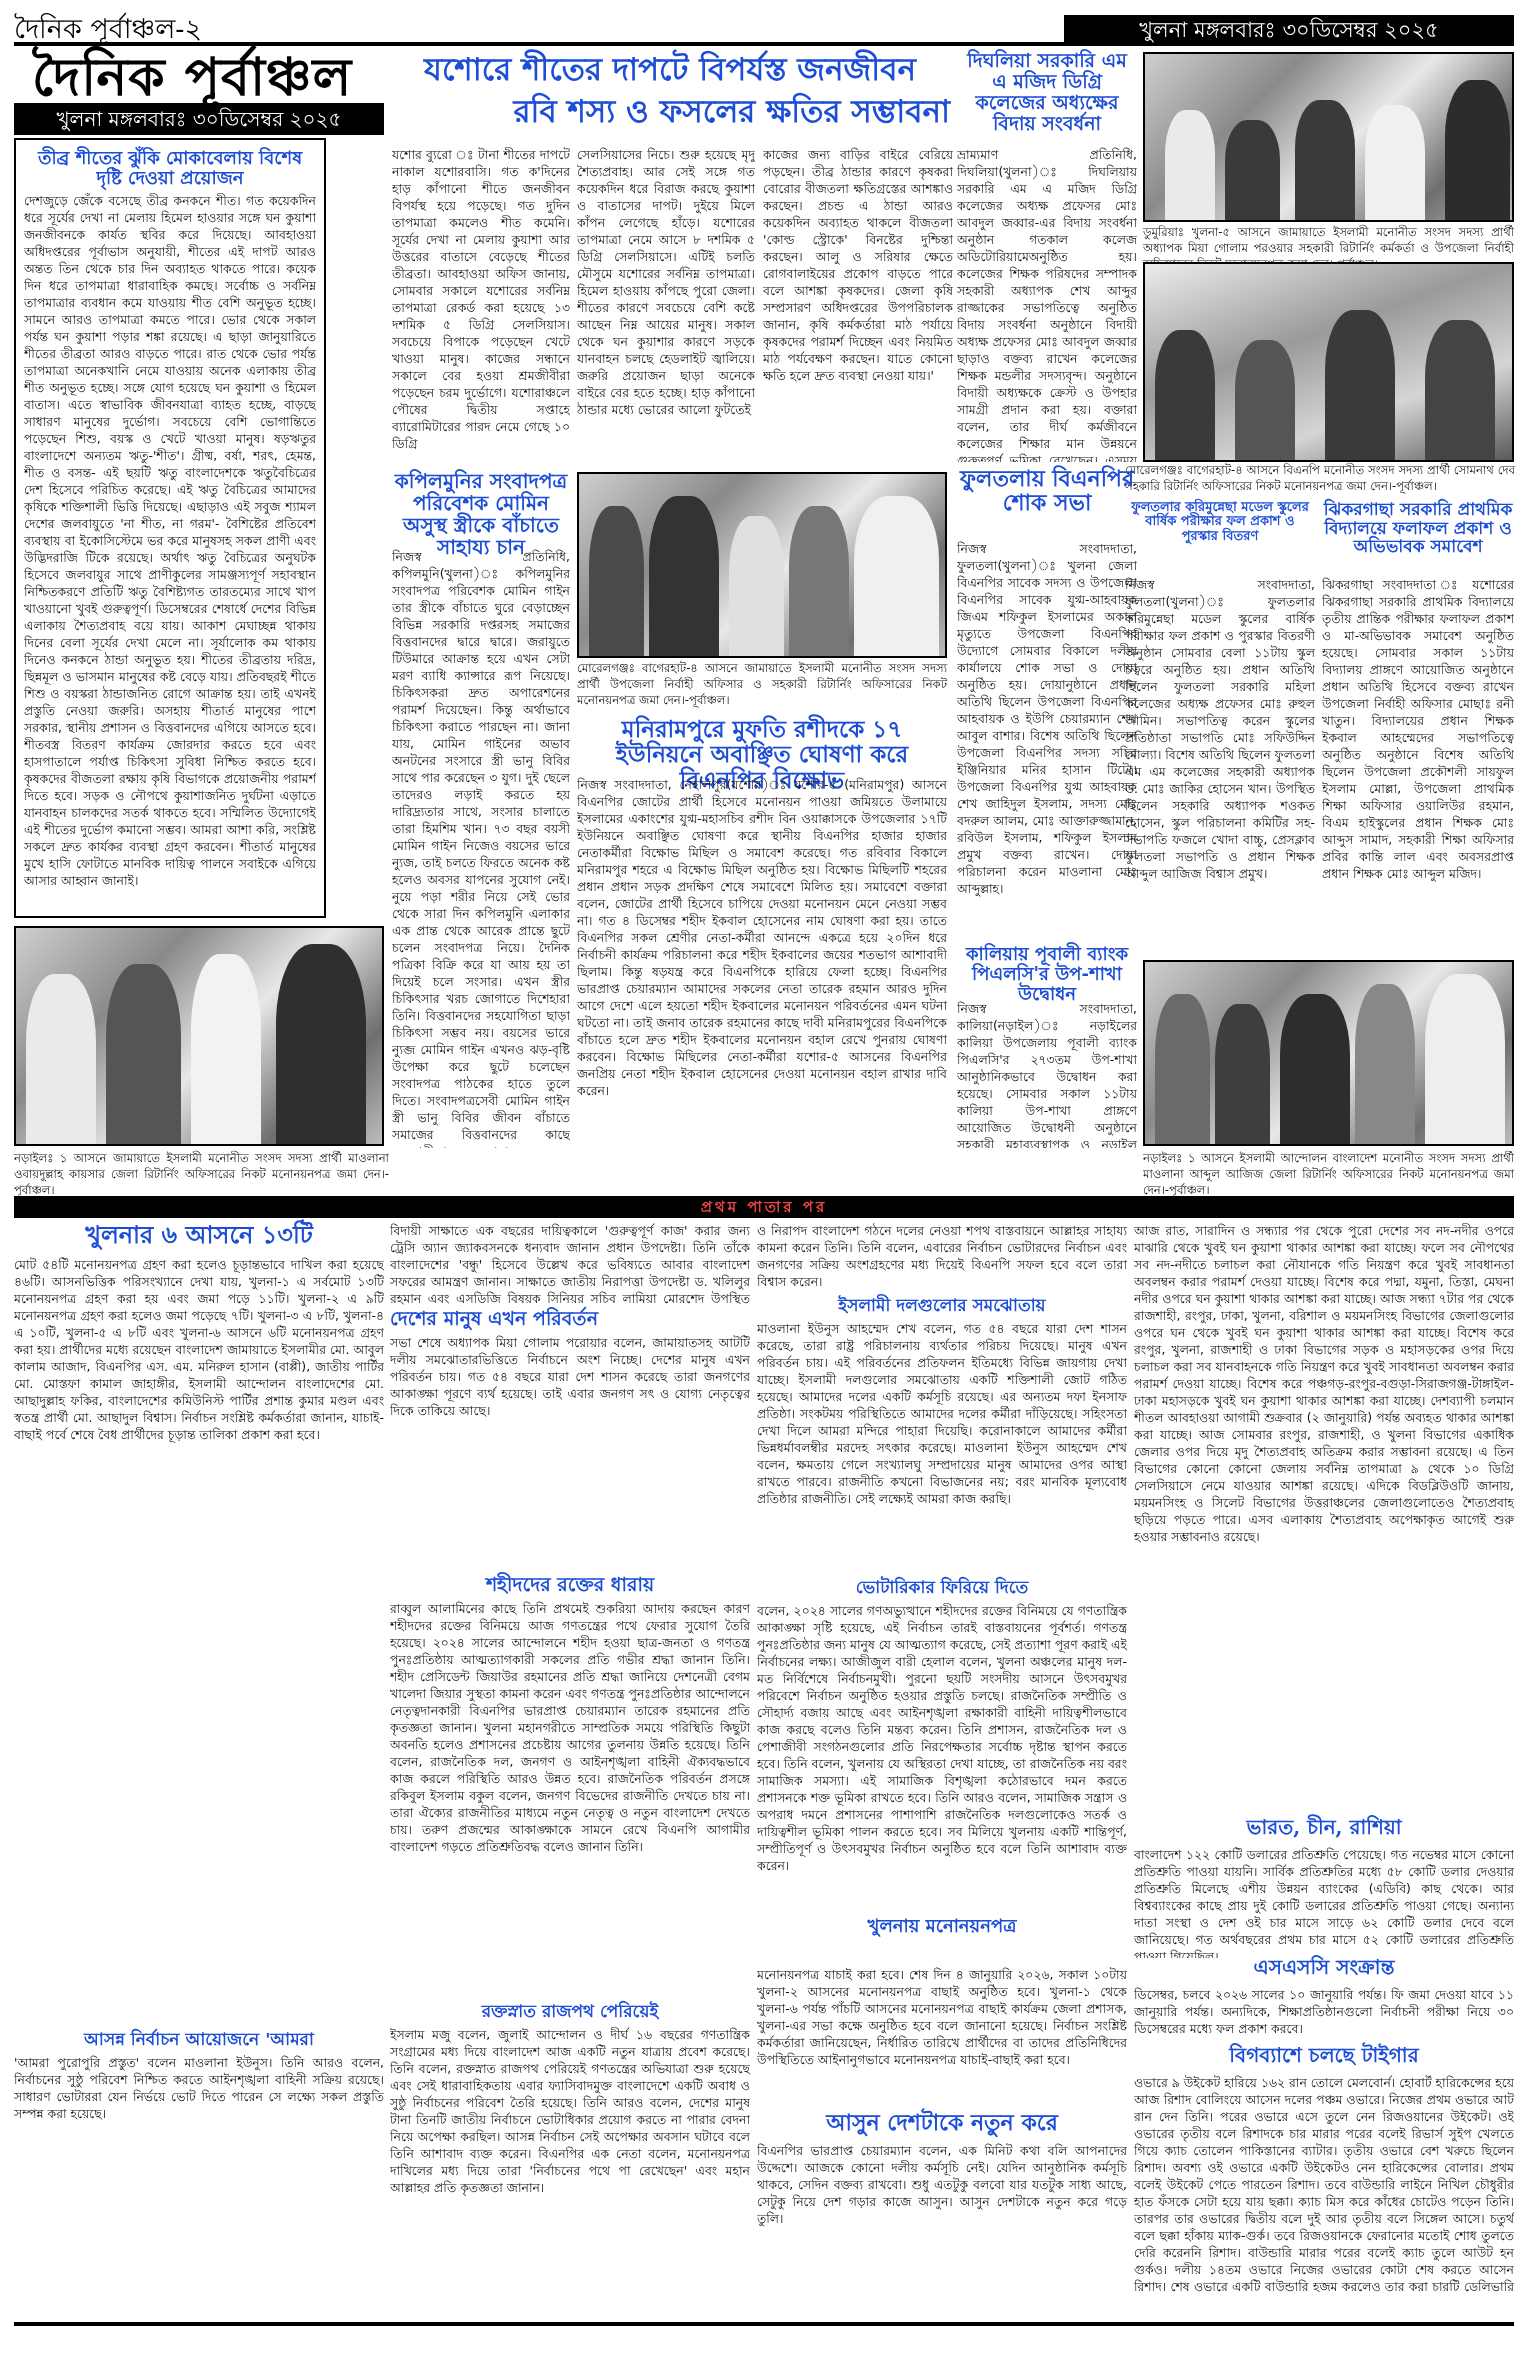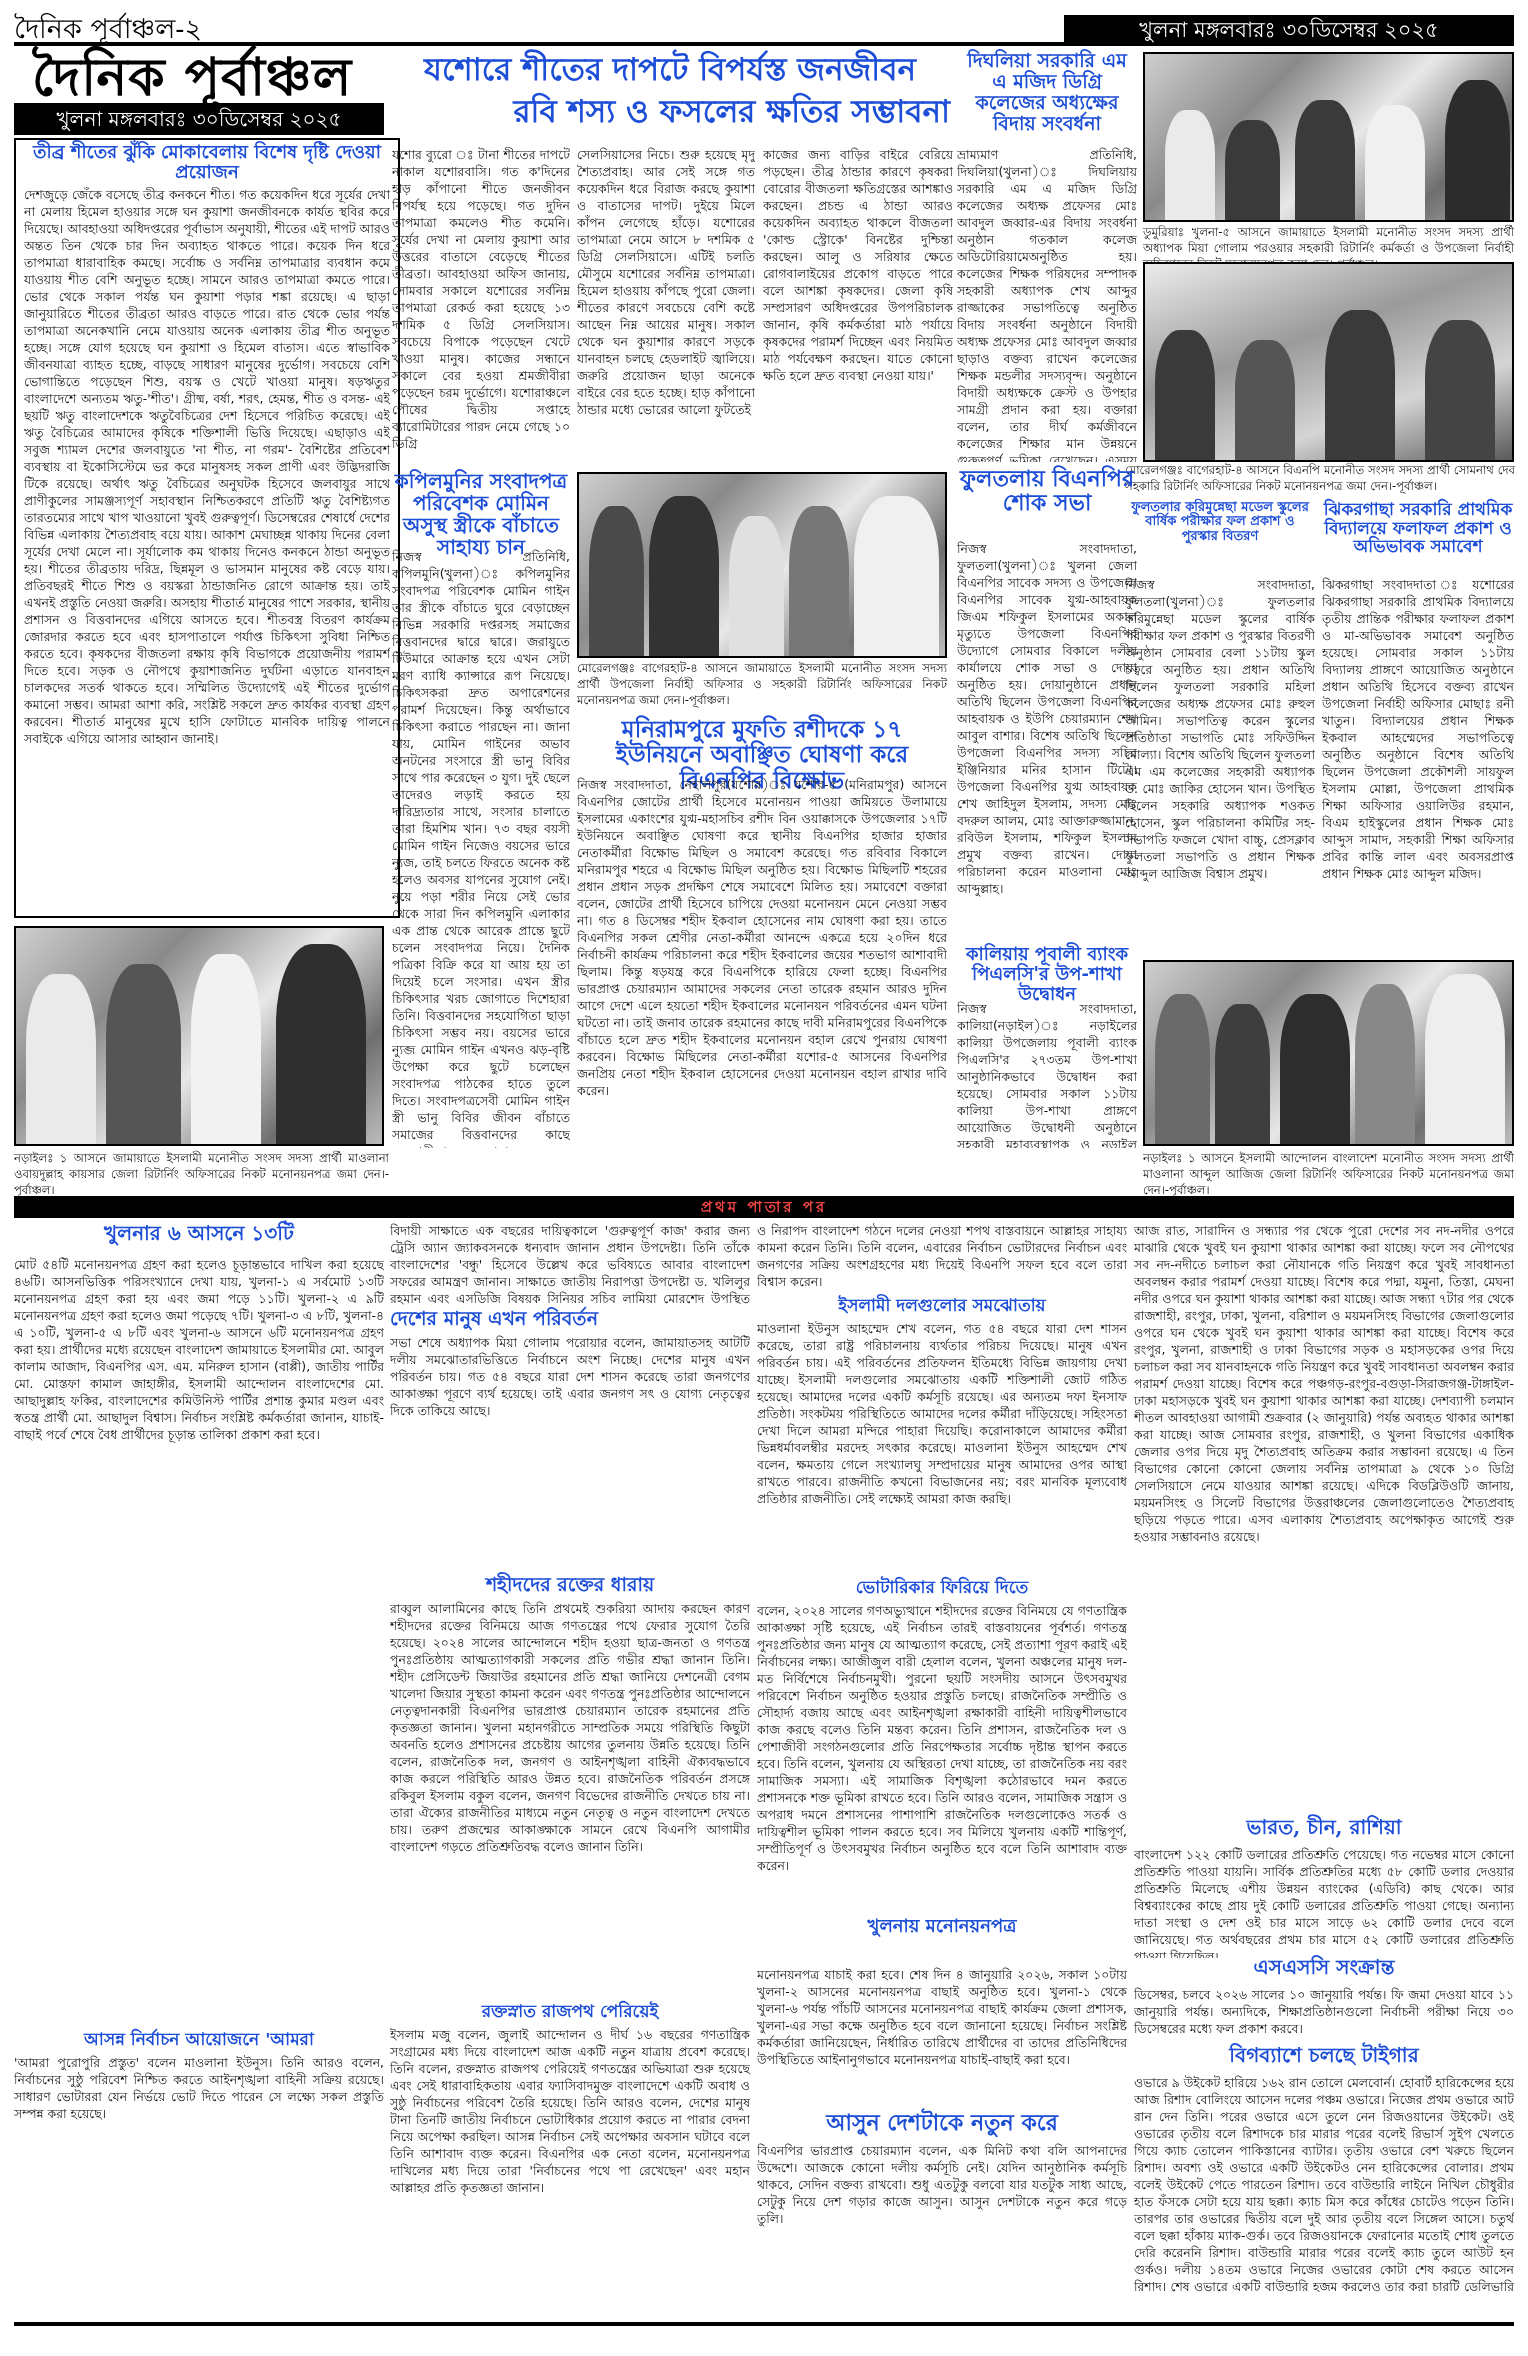--- a/index.html
+++ b/index.html
@@ -15,21 +15,21 @@
 </head>
 <body>
 
 <div class="abs" style="left:14px;top:8px;font-size:27px;font-family:'DejaVu Serif',serif;">দৈনিক পূর্বাঞ্চল-২</div>
 <div class="abs rule" style="left:14px;top:42px;width:1500px;height:4px"></div>
 <div class="abs" style="left:1064px;top:15px;width:450px;height:30px;background:#000;color:#fff;font-size:21px;text-align:center;line-height:30px;font-family:'DejaVu Sans',sans-serif;">খুলনা মঙ্গলবারঃ ৩০ডিসেম্বর ২০২৫</div>
 
 <div class="abs" style="left:32px;top:52px;width:370px;height:50px;font-size:52px;font-weight:900;text-align:left;font-family:'DejaVu Serif',serif;line-height:50px;letter-spacing:1px;">দৈনিক পূর্বাঞ্চল</div>
 <div class="abs" style="left:14px;top:103px;width:370px;height:32px;background:#000;color:#fff;font-size:20px;text-align:center;line-height:32px;">খুলনা মঙ্গলবারঃ ৩০ডিসেম্বর ২০২৫</div>
 
-<div class="abs" style="left:14px;top:138px;width:386px;height:780px;border:2px solid #000;padding:2px 8px;">
+<div class="abs" style="left:14px;top:138px;width:312px;height:780px;border:2px solid #000;padding:8px 8px;">
   <div class="hl" style="font-size:18px;margin-bottom:4px">তীব্র শীতের ঝুঁকি মোকাবেলায় বিশেষ দৃষ্টি দেওয়া প্রয়োজন</div>
   <div class="txt" style="height:730px">দেশজুড়ে জেঁকে বসেছে তীব্র কনকনে শীত। গত কয়েকদিন ধরে সূর্যের দেখা না মেলায় হিমেল হাওয়ার সঙ্গে ঘন কুয়াশা জনজীবনকে কার্যত স্থবির করে দিয়েছে। আবহাওয়া অধিদপ্তরের পূর্বাভাস অনুযায়ী, শীতের এই দাপট আরও অন্তত তিন থেকে চার দিন অব্যাহত থাকতে পারে। কয়েক দিন ধরে তাপমাত্রা ধারাবাহিক কমছে। সর্বোচ্চ ও সর্বনিম্ন তাপমাত্রার ব্যবধান কমে যাওয়ায় শীত বেশি অনুভূত হচ্ছে। সামনে আরও তাপমাত্রা কমতে পারে। ভোর থেকে সকাল পর্যন্ত ঘন কুয়াশা পড়ার শঙ্কা রয়েছে। এ ছাড়া জানুয়ারিতে শীতের তীব্রতা আরও বাড়তে পারে। রাত থেকে ভোর পর্যন্ত তাপমাত্রা অনেকখানি নেমে যাওয়ায় অনেক এলাকায় তীব্র শীত অনুভূত হচ্ছে। সঙ্গে যোগ হয়েছে ঘন কুয়াশা ও হিমেল বাতাস। এতে স্বাভাবিক জীবনযাত্রা ব্যাহত হচ্ছে, বাড়ছে সাধারণ মানুষের দুর্ভোগ। সবচেয়ে বেশি ভোগান্তিতে পড়েছেন শিশু, বয়স্ক ও খেটে খাওয়া মানুষ। ষড়ঋতুর বাংলাদেশে অন্যতম ঋতু-'শীত'। গ্রীষ্ম, বর্ষা, শরৎ, হেমন্ত, শীত ও বসন্ত- এই ছয়টি ঋতু বাংলাদেশকে ঋতুবৈচিত্রের দেশ হিসেবে পরিচিত করেছে। এই ঋতু বৈচিত্রের আমাদের কৃষিকে শক্তিশালী ভিত্তি দিয়েছে। এছাড়াও এই সবুজ শ্যামল দেশের জলবায়ুতে 'না শীত, না গরম'- বৈশিষ্টের প্রতিবেশ ব্যবস্থায় বা ইকোসিস্টেমে ভর করে মানুষসহ সকল প্রাণী এবং উদ্ভিদরাজি টিকে রয়েছে। অর্থাৎ ঋতু বৈচিত্রের অনুঘটক হিসেবে জলবায়ুর সাথে প্রাণীকুলের সামঞ্জস্যপূর্ণ সহাবস্থান নিশ্চিতকরণে প্রতিটি ঋতু বৈশিষ্ট্যগত তারতম্যের সাথে খাপ খাওয়ানো খুবই গুরুত্বপূর্ণ। ডিসেম্বরের শেষার্ধে দেশের বিভিন্ন এলাকায় শৈত্যপ্রবাহ বয়ে যায়। আকাশ মেঘাচ্ছন্ন থাকায় দিনের বেলা সূর্যের দেখা মেলে না। সূর্যালোক কম থাকায় দিনেও কনকনে ঠান্ডা অনুভূত হয়। শীতের তীব্রতায় দরিদ্র, ছিন্নমূল ও ভাসমান মানুষের কষ্ট বেড়ে যায়। প্রতিবছরই শীতে শিশু ও বয়স্করা ঠান্ডাজনিত রোগে আক্রান্ত হয়। তাই এখনই প্রস্তুতি নেওয়া জরুরি। অসহায় শীতার্ত মানুষের পাশে সরকার, স্থানীয় প্রশাসন ও বিত্তবানদের এগিয়ে আসতে হবে। শীতবস্ত্র বিতরণ কার্যক্রম জোরদার করতে হবে এবং হাসপাতালে পর্যাপ্ত চিকিৎসা সুবিধা নিশ্চিত করতে হবে। কৃষকদের বীজতলা রক্ষায় কৃষি বিভাগকে প্রয়োজনীয় পরামর্শ দিতে হবে। সড়ক ও নৌপথে কুয়াশাজনিত দুর্ঘটনা এড়াতে যানবাহন চালকদের সতর্ক থাকতে হবে। সম্মিলিত উদ্যোগেই এই শীতের দুর্ভোগ কমানো সম্ভব। আমরা আশা করি, সংশ্লিষ্ট সকলে দ্রুত কার্যকর ব্যবস্থা গ্রহণ করবেন। শীতার্ত মানুষের মুখে হাসি ফোটাতে মানবিক দায়িত্ব পালনে সবাইকে এগিয়ে আসার আহ্বান জানাই।</div>
 </div>
 
 <div class="abs hl" style="left:390px;top:52px;width:560px;font-size:31px;">যশোরে শীতের দাপটে বিপর্যস্ত জনজীবন</div>
 <div class="abs hl" style="left:390px;top:94px;width:560px;font-size:31px;text-align:right;">রবি শস্য ও ফসলের ক্ষতির সম্ভাবনা</div>
 <div class="abs txt" style="left:392px;top:146px;width:178px;height:306px">যশোর ব্যুরো ঃ টানা শীতের দাপটে নাকাল যশোরবাসি। গত ক'দিনের হাড় কাঁপানো শীতে জনজীবন বিপর্যস্থ হয়ে পড়েছে। গত দুদিন তাপমাত্রা কমলেও শীত কমেনি। সূর্যের দেখা না মেলায় কুয়াশা আর উত্তরের বাতাসে বেড়েছে শীতের তীব্রতা। আবহাওয়া অফিস জানায়, সোমবার সকালে যশোরের সর্বনিম্ন তাপমাত্রা রেকর্ড করা হয়েছে ১৩ দশমিক ৫ ডিগ্রি সেলসিয়াস। সবচেয়ে বিপাকে পড়েছেন খেটে খাওয়া মানুষ। কাজের সন্ধানে সকালে বের হওয়া শ্রমজীবীরা পড়েছেন চরম দুর্ভোগে। যশোরাঞ্চলে পৌষের দ্বিতীয় সপ্তাহে ব্যারোমিটারের পারদ নেমে গেছে ১০ ডিগ্রি</div>
 <div class="abs txt" style="left:577px;top:146px;width:178px;height:306px">সেলসিয়াসের নিচে। শুরু হয়েছে মৃদু শৈত্যপ্রবাহ। আর সেই সঙ্গে গত কয়েকদিন ধরে বিরাজ করছে কুয়াশা ও বাতাসের দাপট। দুইয়ে মিলে কাঁপন লেগেছে হাঁড়ে। যশোরের তাপমাত্রা নেমে আসে ৮ দশমিক ৫ ডিগ্রি সেলসিয়াসে। এটিই চলতি মৌসুমে যশোরের সর্বনিম্ন তাপমাত্রা। হিমেল হাওয়ায় কাঁপছে পুরো জেলা। শীতের কারণে সবচেয়ে বেশি কষ্টে আছেন নিম্ন আয়ের মানুষ। সকাল থেকে ঘন কুয়াশার কারণে সড়কে যানবাহন চলছে হেডলাইট জ্বালিয়ে। জরুরি প্রয়োজন ছাড়া অনেকে বাইরে বের হতে হচ্ছে। হাড় কাঁপানো ঠান্ডার মধ্যে ভোরের আলো ফুটতেই</div>
 <div class="abs txt" style="left:763px;top:146px;width:190px;height:306px">কাজের জন্য বাড়ির বাইরে বেরিয়ে পড়ছেন। তীব্র ঠান্ডার কারণে কৃষকরা বোরোর বীজতলা ক্ষতিগ্রস্তের আশঙ্কাও করছেন। প্রচন্ড এ ঠান্ডা আরও কয়েকদিন অব্যাহত থাকলে বীজতলা 'কোল্ড স্ট্রোকে' বিনষ্টের দুশ্চিন্তা করছেন। আলু ও সরিষার ক্ষেতে রোগবালাইয়ের প্রকোপ বাড়তে পারে বলে আশঙ্কা কৃষকদের। জেলা কৃষি সম্প্রসারণ অধিদপ্তরের উপপরিচালক জানান, কৃষি কর্মকর্তারা মাঠ পর্যায়ে কৃষকদের পরামর্শ দিচ্ছেন এবং নিয়মিত মাঠ পর্যবেক্ষণ করছেন। যাতে কোনো ক্ষতি হলে দ্রুত ব্যবস্থা নেওয়া যায়।'</div>
 
@@ -93,21 +93,21 @@
   <div class="fig" style="left:10px;width:70px;height:170px;background:#eaeaea"></div>
   <div class="fig" style="left:90px;width:75px;height:180px;background:#555"></div>
   <div class="fig" style="left:175px;width:70px;height:190px;background:#f2f2f2"></div>
   <div class="fig" style="left:260px;width:90px;height:200px;background:#2f2f2f"></div>
 </div>
 <div class="abs caption" style="left:14px;top:1150px;width:375px;height:34px">নড়াইলঃ ১ আসনে জামায়াতে ইসলামী মনোনীত সংসদ সদস্য প্রার্থী মাওলানা ওবায়দুল্লাহ কায়সার জেলা রিটার্নিং অফিসারের নিকট মনোনয়নপত্র জমা দেন।-পূর্বাঞ্চল।</div>
 
 <div class="abs" style="left:14px;top:1196px;width:1500px;height:22px;background:#000;"></div>
 <div class="abs" style="left:14px;top:1196px;width:1500px;height:22px;color:#ef4444;text-align:center;font-size:15px;line-height:22px;letter-spacing:3px;font-family:'DejaVu Serif',serif;font-weight:bold">প্রথম পাতার পর</div>
 
-<div class="abs hl" style="left:14px;top:1222px;width:370px;font-size:20px;">খুলনার ৬ আসনে ১৩টি</div>
+<div class="abs hl" style="left:14px;top:1222px;width:370px;font-size:24px;">খুলনার ৬ আসনে ১৩টি</div>
 <div class="abs txt" style="left:14px;top:1256px;width:370px;height:770px">মোট ৫৪টি মনোনয়নপত্র গ্রহণ করা হলেও চূড়ান্তভাবে দাখিল করা হয়েছে ৪৬টি। আসনভিত্তিক পরিসংখ্যানে দেখা যায়, খুলনা-১ এ সর্বমোট ১৩টি মনোনয়নপত্র গ্রহণ করা হয় এবং জমা পড়ে ১১টি। খুলনা-২ এ ৯টি মনোনয়নপত্র গ্রহণ করা হলেও জমা পড়েছে ৭টি। খুলনা-৩ এ ৮টি, খুলনা-৪ এ ১০টি, খুলনা-৫ এ ৮টি এবং খুলনা-৬ আসনে ৬টি মনোনয়নপত্র গ্রহণ করা হয়। প্রার্থীদের মধ্যে রয়েছেন বাংলাদেশ জামায়াতে ইসলামীর মো. আবুল কালাম আজাদ, বিএনপির এস. এম. মনিরুল হাসান (বাপ্পী), জাতীয় পার্টির মো. মোস্তফা কামাল জাহাঙ্গীর, ইসলামী আন্দোলন বাংলাদেশের মো. আছাদুল্লাহ ফকির, বাংলাদেশের কমিউনিস্ট পার্টির প্রশান্ত কুমার মণ্ডল এবং স্বতন্ত্র প্রার্থী মো. আছাদুল বিশ্বাস। নির্বাচন সংশ্লিষ্ট কর্মকর্তারা জানান, যাচাই-বাছাই পর্বে শেষে বৈধ প্রার্থীদের চূড়ান্ত তালিকা প্রকাশ করা হবে।</div>
 <div class="abs hl" style="left:14px;top:2030px;width:370px;font-size:17px;">আসন্ন নির্বাচন আয়োজনে 'আমরা</div>
 <div class="abs txt" style="left:14px;top:2054px;width:370px;height:290px">'আমরা পুরোপুরি প্রস্তুত' বলেন মাওলানা ইউনুস। তিনি আরও বলেন, নির্বাচনের সুষ্ঠু পরিবেশ নিশ্চিত করতে আইনশৃঙ্খলা বাহিনী সক্রিয় রয়েছে। সাধারণ ভোটাররা যেন নির্ভয়ে ভোট দিতে পারেন সে লক্ষ্যে সকল প্রস্তুতি সম্পন্ন করা হয়েছে।</div>
 
 <div class="abs txt" style="left:390px;top:1222px;width:360px;height:84px">বিদায়ী সাক্ষাতে এক বছরের দায়িত্বকালে 'গুরুত্বপূর্ণ কাজ' করার জন্য ট্রেসি অ্যান জ্যাকবসনকে ধন্যবাদ জানান প্রধান উপদেষ্টা। তিনি তাঁকে বাংলাদেশের 'বন্ধু' হিসেবে উল্লেখ করে ভবিষ্যতে আবার বাংলাদেশ সফরের আমন্ত্রণ জানান। সাক্ষাতে জাতীয় নিরাপত্তা উপদেষ্টা ড. খলিলুর রহমান এবং এসডিজি বিষয়ক সিনিয়র সচিব লামিয়া মোরশেদ উপস্থিত ছিলেন।</div>
 <div class="abs hl" style="left:390px;top:1308px;width:360px;font-size:19px;text-align:left">দেশের মানুষ এখন পরিবর্তন</div>
 <div class="abs txt" style="left:390px;top:1334px;width:360px;height:238px">সভা শেষে অধ্যাপক মিয়া গোলাম পরোয়ার বলেন, জামায়াতসহ আটটি দলীয় সমঝোতারভিত্তিতে নির্বাচনে অংশ নিচ্ছে। দেশের মানুষ এখন পরিবর্তন চায়। গত ৫৪ বছরে যারা দেশ শাসন করেছে তারা জনগণের আকাঙ্ক্ষা পূরণে ব্যর্থ হয়েছে। তাই এবার জনগণ সৎ ও যোগ্য নেতৃত্বের দিকে তাকিয়ে আছে।</div>
 <div class="abs hl" style="left:390px;top:1574px;width:360px;font-size:19px;">শহীদদের রক্তের ধারায়</div>
 <div class="abs txt" style="left:390px;top:1600px;width:360px;height:398px">রাব্বুল আলামিনের কাছে তিনি প্রথমেই শুকরিয়া আদায় করছেন কারণ শহীদদের রক্তের বিনিময়ে আজ গণতন্ত্রের পথে ফেরার সুযোগ তৈরি হয়েছে। ২০২৪ সালের আন্দোলনে শহীদ হওয়া ছাত্র-জনতা ও গণতন্ত্র পুনঃপ্রতিষ্ঠায় আত্মত্যাগকারী সকলের প্রতি গভীর শ্রদ্ধা জানান তিনি। শহীদ প্রেসিডেন্ট জিয়াউর রহমানের প্রতি শ্রদ্ধা জানিয়ে দেশনেত্রী বেগম খালেদা জিয়ার সুস্থতা কামনা করেন এবং গণতন্ত্র পুনঃপ্রতিষ্ঠার আন্দোলনে নেতৃত্বদানকারী বিএনপির ভারপ্রাপ্ত চেয়ারম্যান তারেক রহমানের প্রতি কৃতজ্ঞতা জানান। খুলনা মহানগরীতে সাম্প্রতিক সময়ে পরিস্থিতি কিছুটা অবনতি হলেও প্রশাসনের প্রচেষ্টায় আগের তুলনায় উন্নতি হয়েছে। তিনি বলেন, রাজনৈতিক দল, জনগণ ও আইনশৃঙ্খলা বাহিনী ঐক্যবদ্ধভাবে কাজ করলে পরিস্থিতি আরও উন্নত হবে। রাজনৈতিক পরিবর্তন প্রসঙ্গে রকিবুল ইসলাম বকুল বলেন, জনগণ বিভেদের রাজনীতি দেখতে চায় না। তারা ঐক্যের রাজনীতির মাধ্যমে নতুন নেতৃত্ব ও নতুন বাংলাদেশ দেখতে চায়। তরুণ প্রজন্মের আকাঙ্ক্ষাকে সামনে রেখে বিএনপি আগামীর বাংলাদেশ গড়তে প্রতিশ্রুতিবদ্ধ বলেও জানান তিনি।</div>
 <div class="abs hl" style="left:390px;top:2002px;width:360px;font-size:17px;">রক্তস্নাত রাজপথ পেরিয়েই</div>

